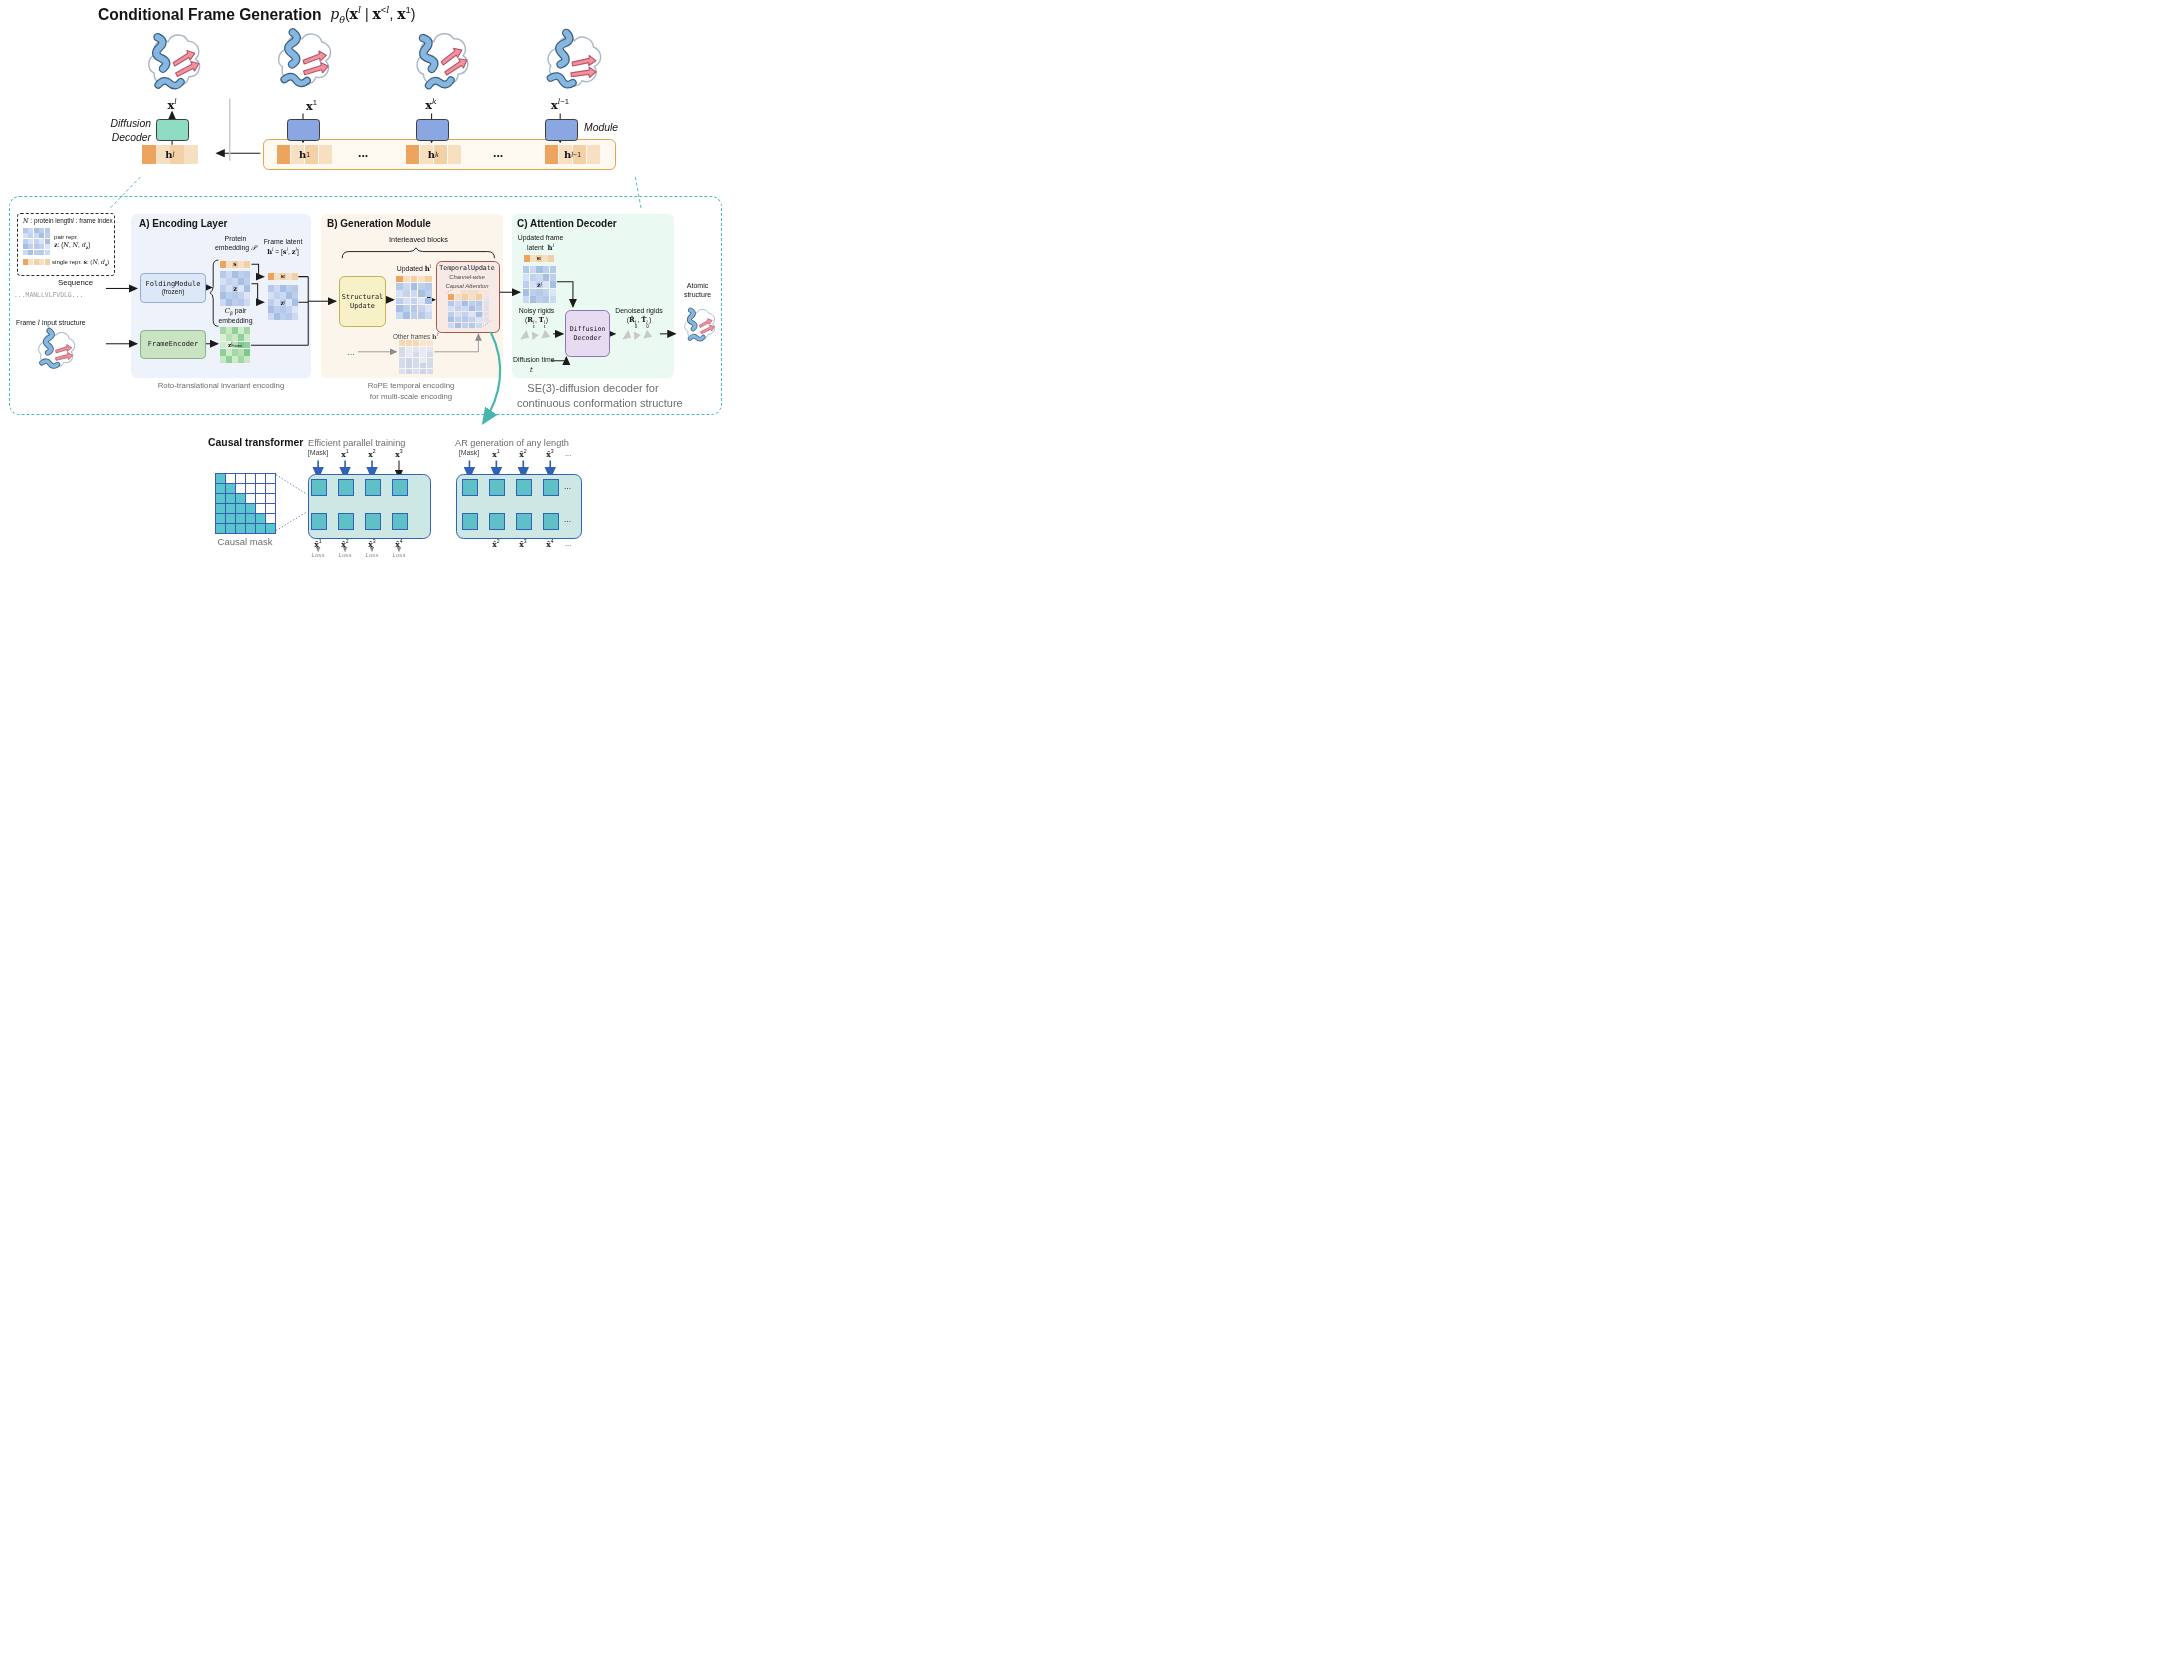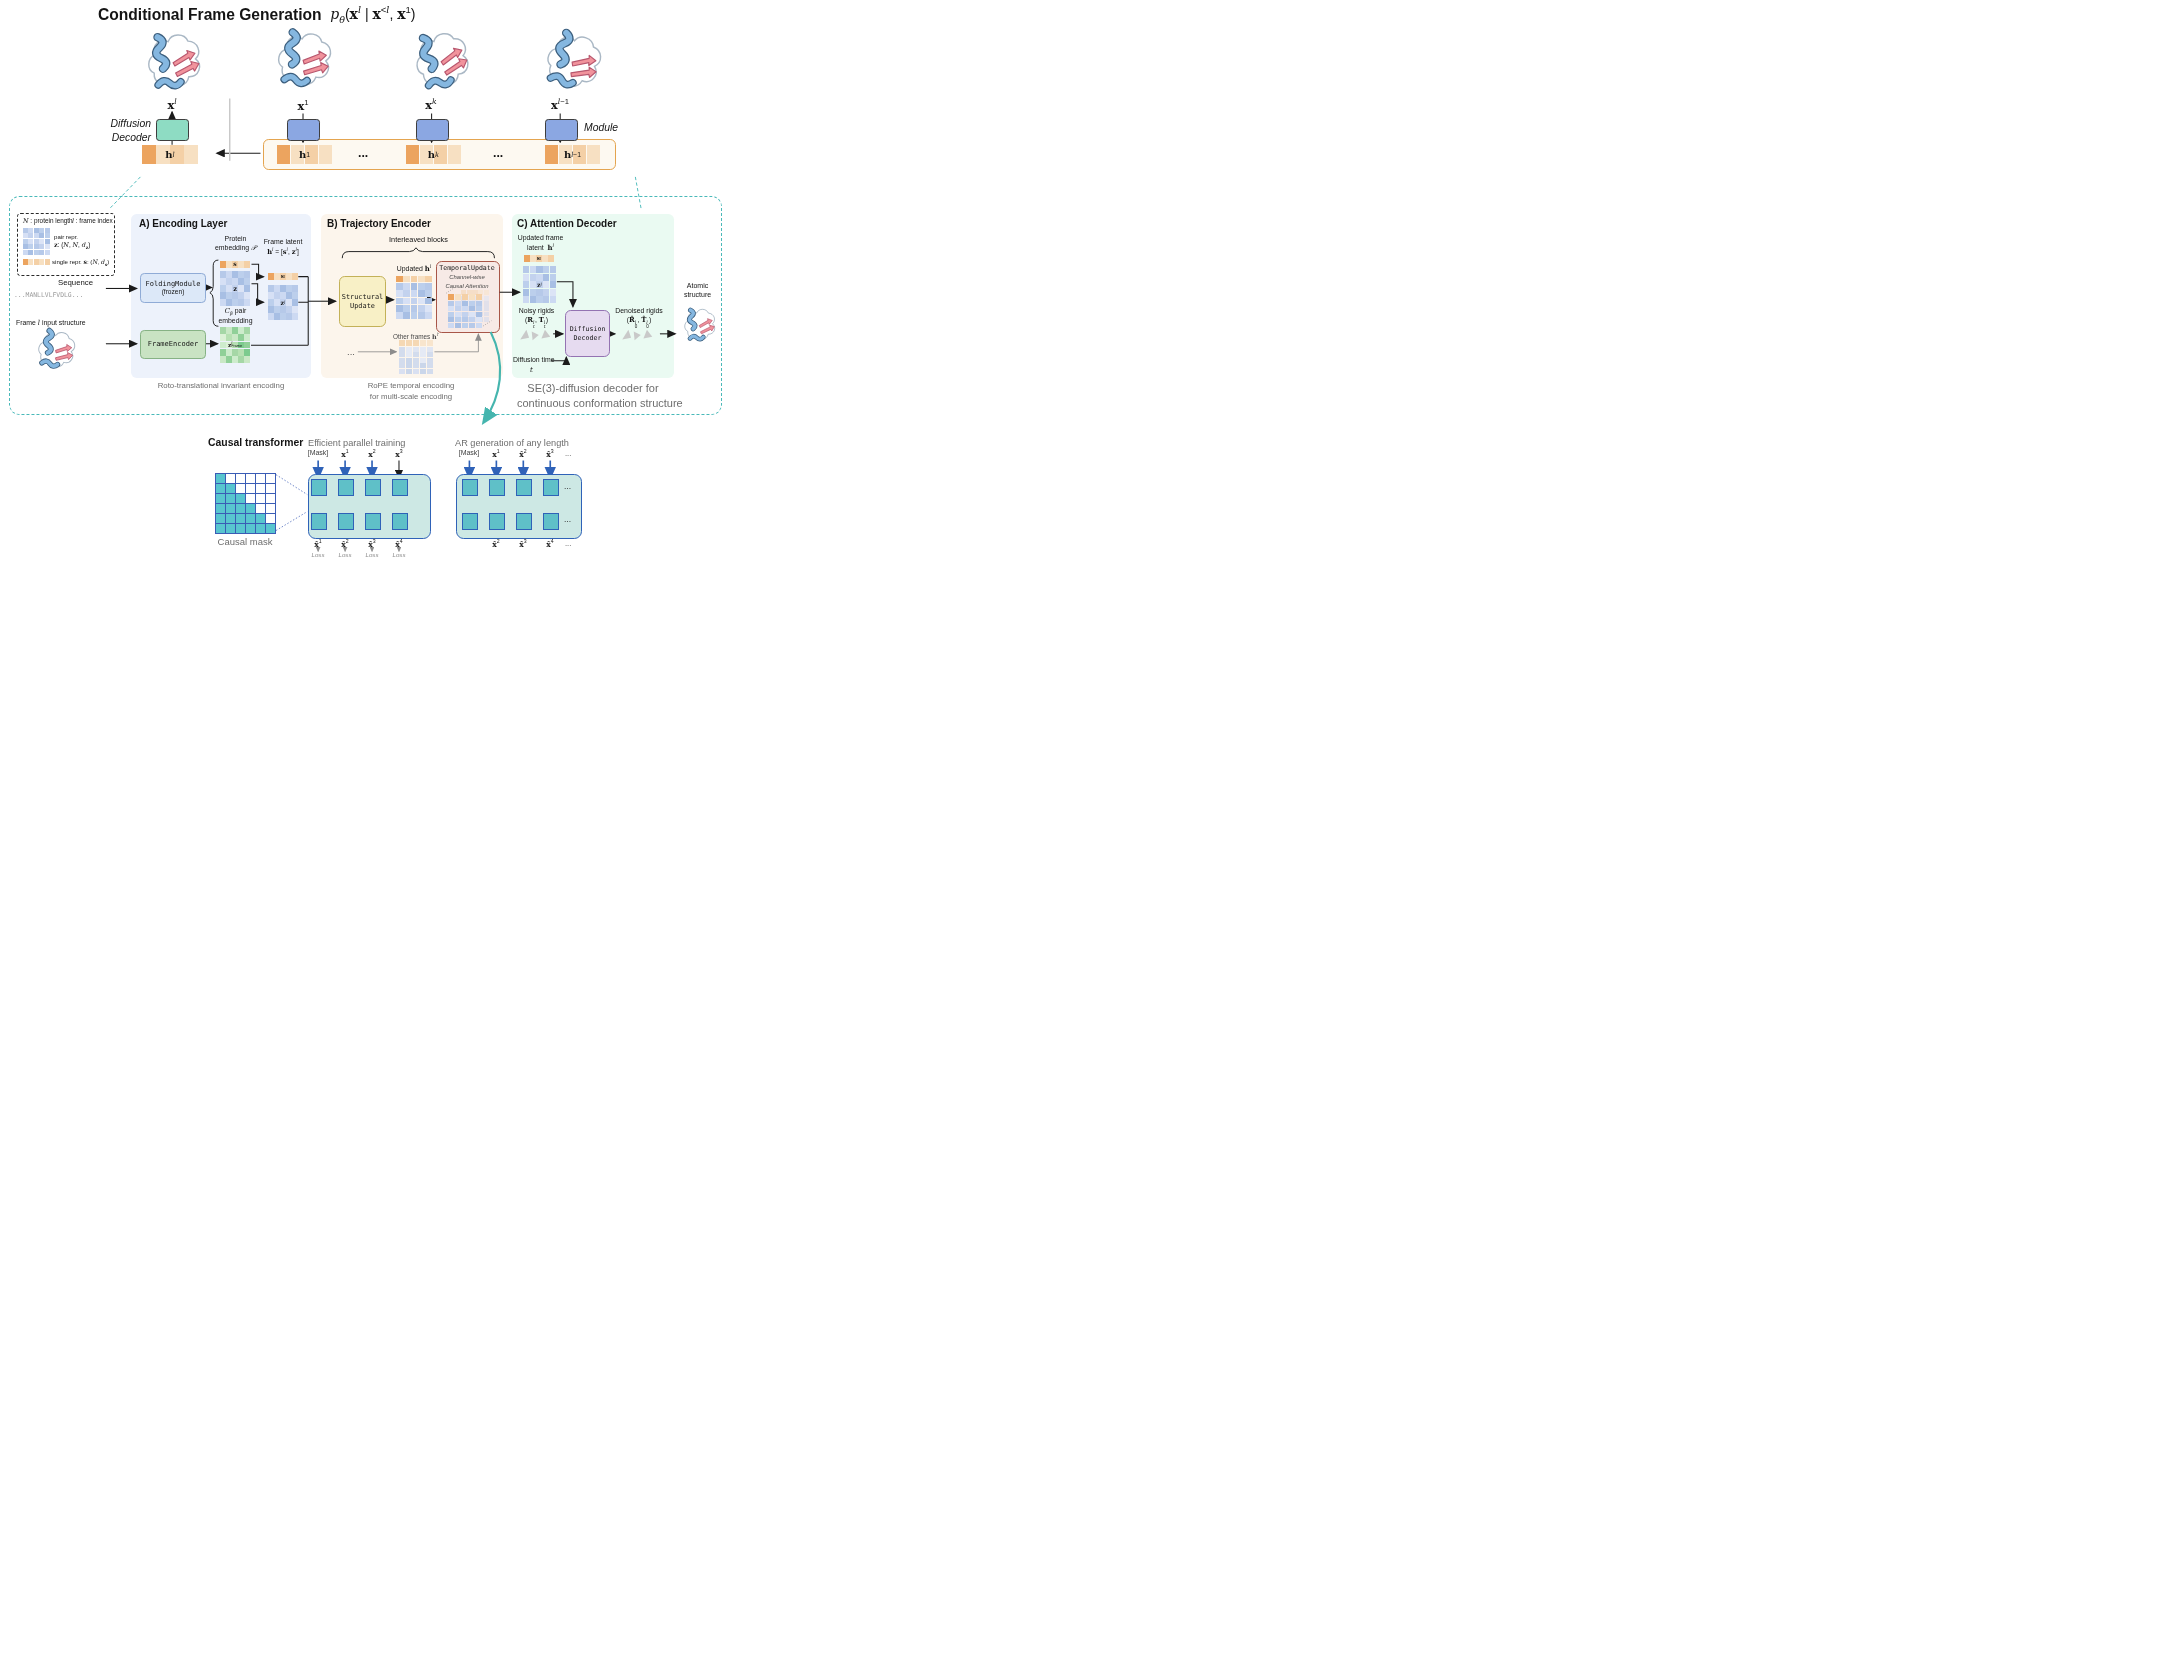--- a/index.html
+++ b/index.html
@@ -195,21 +195,21 @@
       <use href="#protein" transform="rotate(5 50 50)"></use>
     </svg>
   <svg class="abs" style="left:407px;top:26px" width="71" height="71" viewBox="0 0 100 100">
       <use href="#protein" transform="rotate(-12 50 50)"></use>
     </svg>
   <svg class="abs" style="left:538px;top:26.5px" width="71" height="71" viewBox="0 0 100 100">
       <use href="#protein" transform="rotate(14 50 50)"></use>
     </svg>
 
   <div class="t c" style="left:158px;top:97px;width:28px;font-size:11.3px;"><b>x</b><sup><i>l</i></sup></div>
-  <div class="t c" style="left:289px;top:98px;width:28px;font-size:11.3px;"><b>x</b><sup>1</sup></div>
+  <div class="t c" style="left:289px;top:98px;width:28px;font-size:11.3px;text-align:right;"><b>x</b><sup>1</sup></div>
   <div class="t c" style="left:417px;top:97px;width:28px;font-size:11.3px;"><b>x</b><sup><i>k</i></sup></div>
   <div class="t c" style="left:541px;top:97px;width:38px;font-size:11.3px;"><b>x</b><sup><i>l</i>−1</sup></div>
 
   <div class="t" style="left:90px;top:117px;width:61px;text-align:right;font-style:italic;font-size:10.4px;line-height:1.35;">
     <span>Diffusion</span><br><span>Decoder</span>
   </div>
   <div class="t" style="left:584px;top:122px;font-style:italic;font-size:10.4px;">Module</div>
 
   <div class="abs" style="left:156px;top:119px;width:31px;height:20px;background:#8edcc3;border:1.4px solid #3e3e3e;border-radius:3.3px;"></div>
   <div class="abs" style="left:287px;top:119px;width:31px;height:20px;background:#8ba7e2;border:1.4px solid #3e3e3e;border-radius:3.3px;"></div>
@@ -437,21 +437,21 @@
     </div>
   <div class="glabel t" style="left:220px;top:327px;width:30px;height:36px;font-size:5.7px;">
       <b>z</b>
       <span class="ss">
         <span><i>l</i></span>
         <span>Frame</span>
       </span>
     </div>
   <div class="t c cap" style="left:131px;top:381px;width:180px;font-size:7.8px;">Roto-translational invariant encoding</div>
 
-  <div class="t" style="left:327px;top:218px;font-size:10px;font-weight:bold;">B) Trajectory Encoder</div>
+  <div class="t" style="left:327px;top:218px;font-size:10px;font-weight:bold;">B) Generation Module</div>
   <div class="t c" style="left:339px;top:235px;width:159px;font-size:7.3px;">Interleaved blocks</div>
   <div class="roundbox" style="left:339px;top:276px;width:45px;height:49px;background:#f8f0c6;border:0.9px solid #c3b158;border-radius:5.7px;">
     <span class="mono" style="font-size:6.9px;">Structural</span>
     <span class="mono" style="font-size:6.9px;">Update</span>
   </div>
   <div class="t c" style="left:388px;top:264px;width:52px;font-size:6.9px;">Updated <b>h</b><sup><i>l</i></sup></div>
   <div class="grid" style="left: 396px; top: 276px; width: 36px; height: 6.1px; grid-template-columns: repeat(5, 1fr);">
       <div style="background: rgb(236, 164, 95);"></div>
       <div style="background: rgb(247, 224, 194);"></div>
       <div style="background: rgb(244, 208, 166);"></div>

